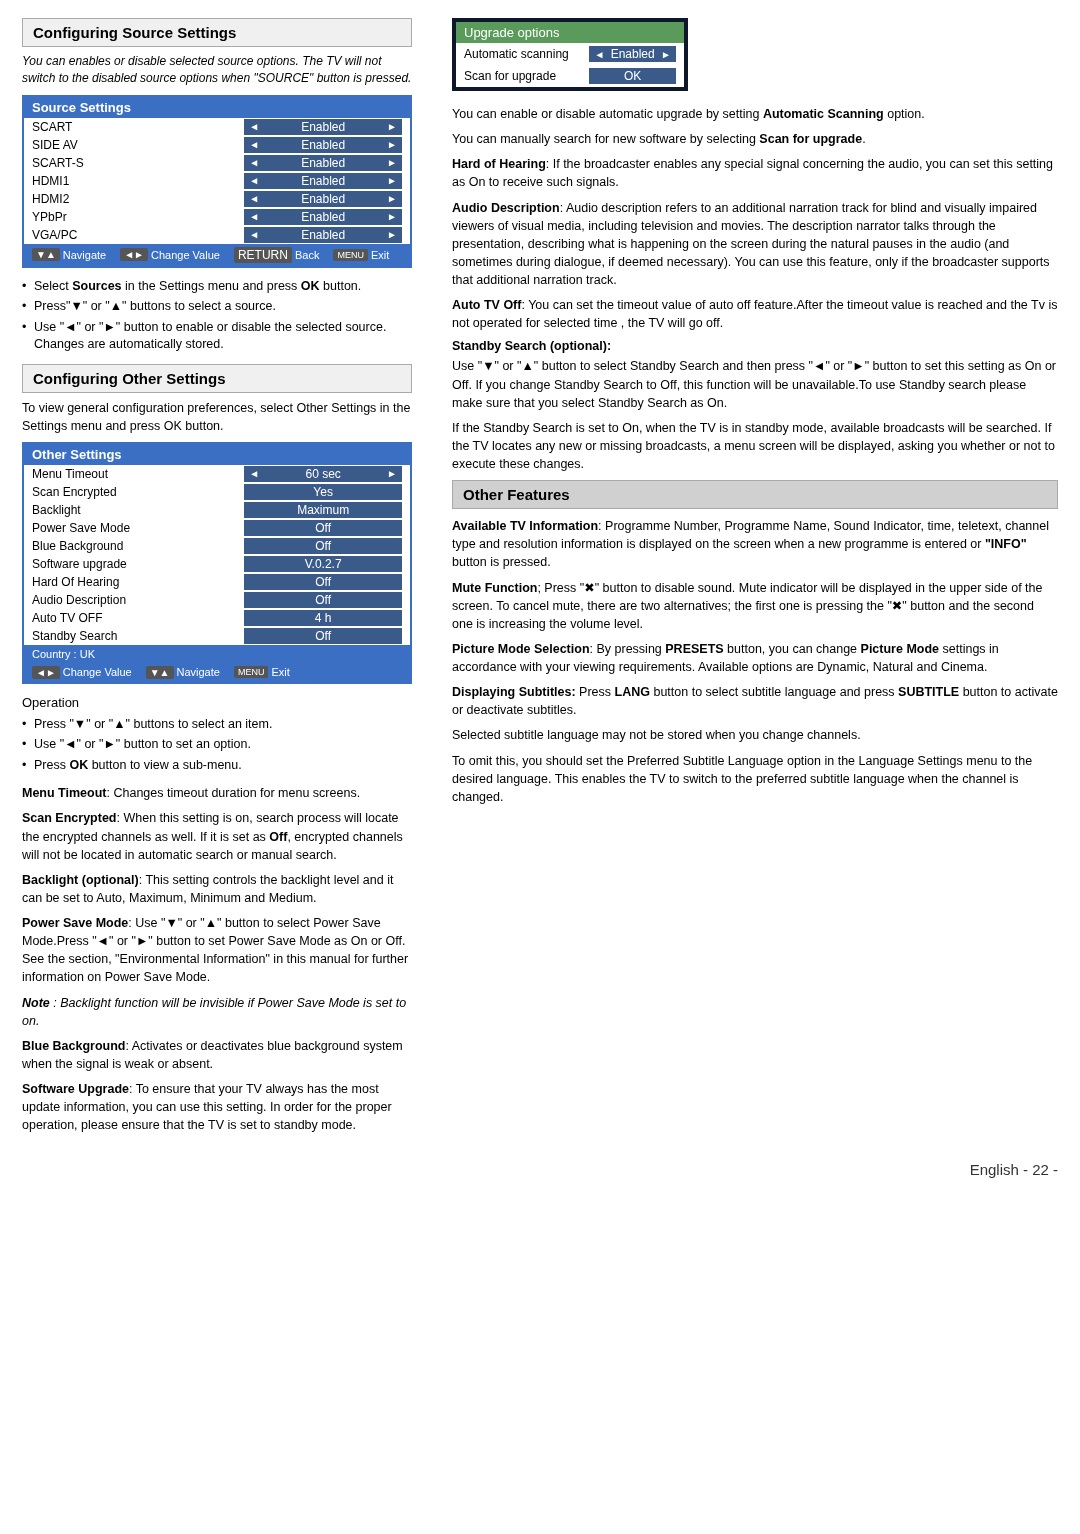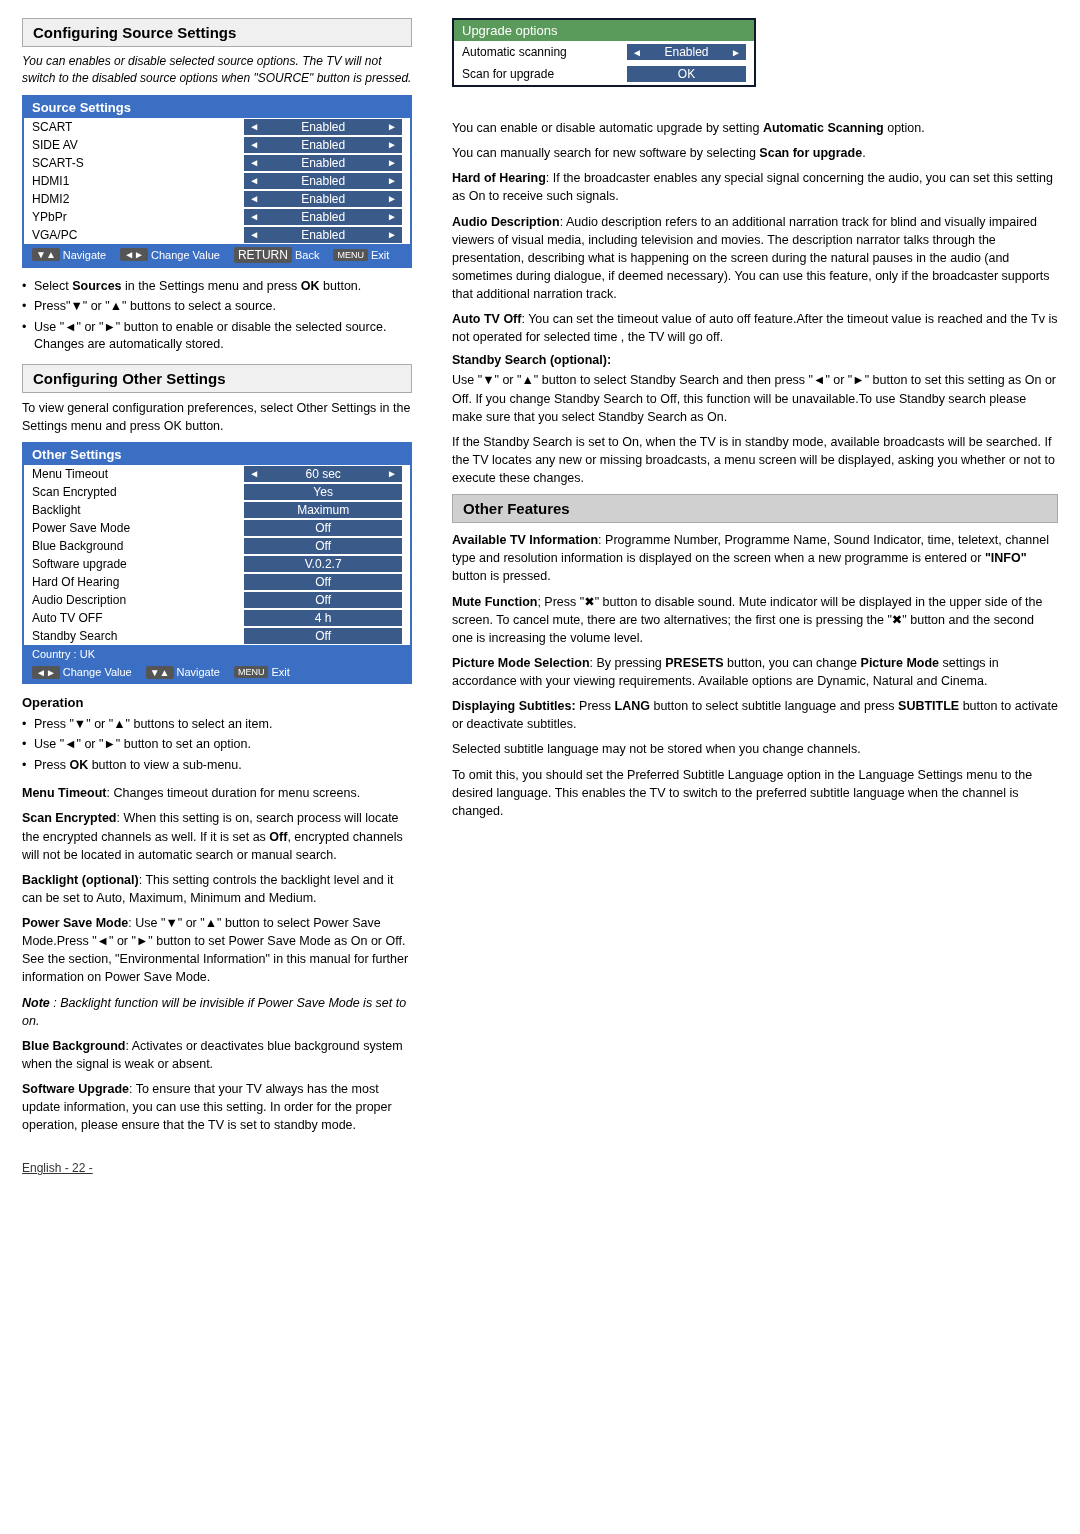--- a/index.html
+++ b/index.html
@@ -134,40 +134,40 @@
 
     
     .sub-heading {
       font-size: 12.5px;
       font-weight: bold;
       margin-bottom: 4px;
     }
 
     
     .operation-heading {
-      font-weight: bold;
+      font-weight: normal;
       font-size: 13px;
       margin: 11px 0 4px 0;
     }
 
     
     .other-features-header {
       background: #d0d0d0;
       border: 1px solid #aaa;
       padding: 5px 10px;
       font-size: 15px;
       font-weight: bold;
       margin-bottom: 8px;
     }
 
     
     .upgrade-box {
-      border: 2px solid #0f172a;
-      margin-bottom: 32px;
-      width: 304px;
+      border: 4px solid #0f172a;
+      margin-bottom: 14px;
+      width: 236px;
     }
 
     .upgrade-box-title {
       background: #5a9a5a;
       color: #fff;
       padding: 3px 8px;
       font-size: 13px;
     }
 
     .upgrade-table {
@@ -179,25 +179,24 @@
       padding: 3px 8px;
       font-size: 12px;
     }
 
     .upgrade-table tr td:first-child {
       width: 55%;
     }
 
     
     .footer {
-      text-align: left;
+      text-align: right;
       margin-top: 20px;
-      font-size: 12px;
+      font-size: 15px;
       color: #333;
-      text-decoration: underline;
     }
 
     .settings-label {
       flex: 1;
       font-size: 12px;
       padding-left: 8px;
     }
 
     .val-box {
       background: #3a5a8a;

